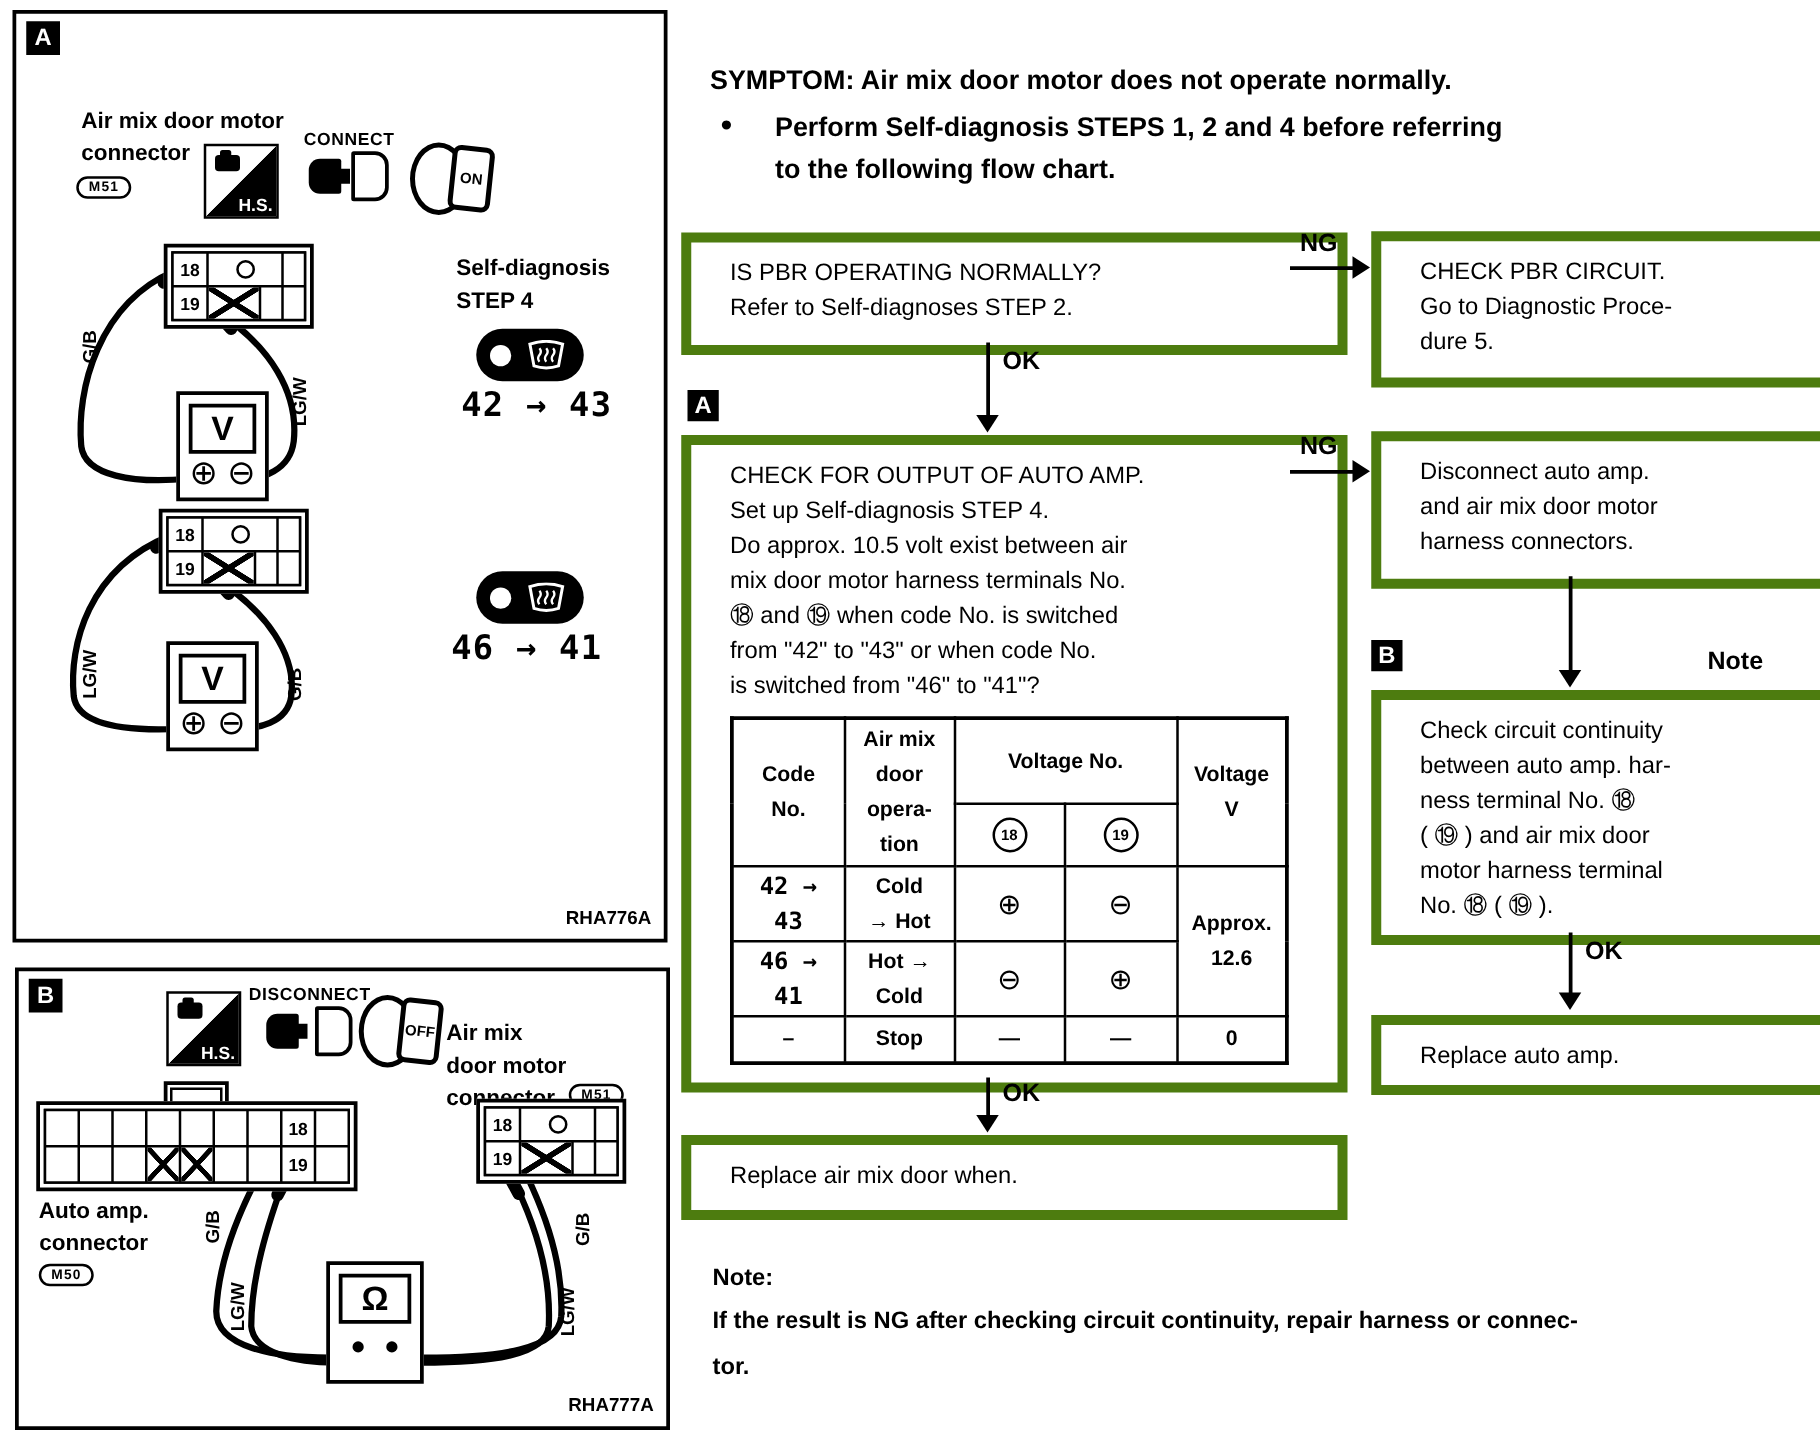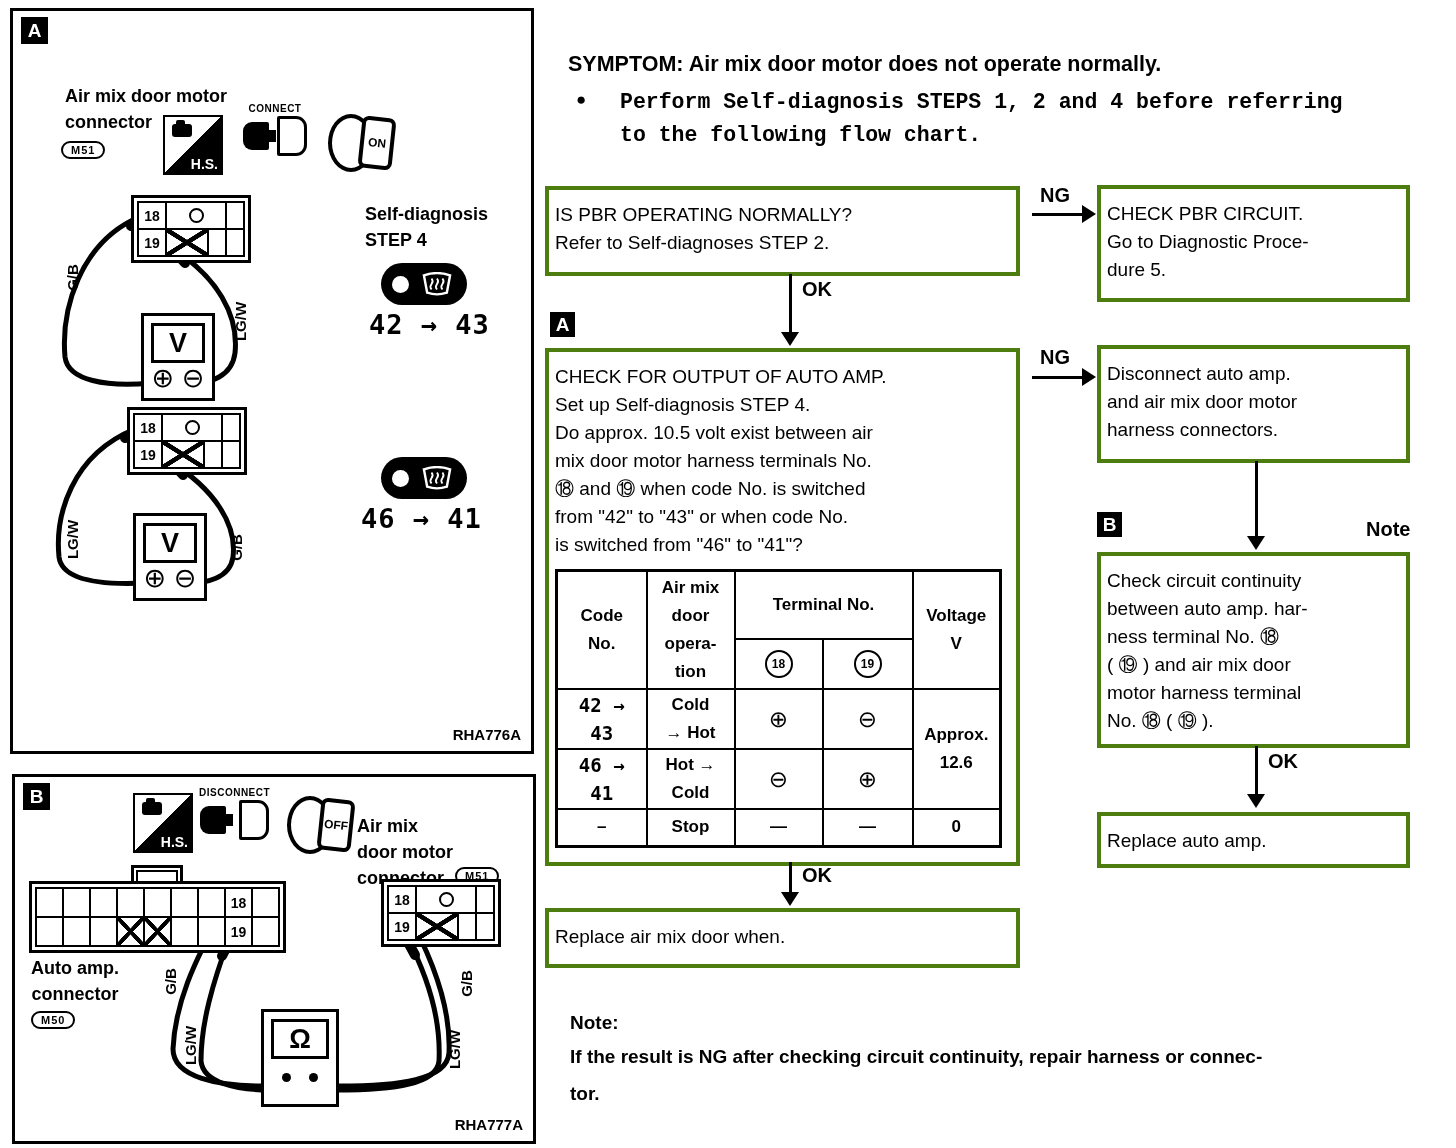--- a/index.html
+++ b/index.html
@@ -20,21 +20,21 @@
 
   
   .hsicon{position:absolute;width:56px;height:56px;border:2px solid #000;
           background:linear-gradient(to bottom right,#fff 49.6%,#000 50%);}
   .hsicon .hs{position:absolute;right:3px;bottom:1px;color:#fff;font-weight:bold;font-size:14px;padding-left:29px;}
   .hsicon .tool{position:absolute;left:7px;top:7px;width:20px;height:13px;background:#000;border-radius:3px;}
   .hsicon .tool::after{content:"";position:absolute;left:4px;top:-4px;width:9px;height:6px;background:#000;border-radius:2px;}
 
   
   .pluggroup{position:absolute;text-align:center;}
-  .pluggroup .plugcap{font-size:10px;font-weight:bold;letter-spacing:.5px;}
+  .pluggroup .plugcap{font-size:14px;font-weight:bold;letter-spacing:.5px;}
   .plugrow{display:flex;align-items:center;margin-top:2px;justify-content:center;}
   .plug-l{width:26px;height:28px;background:#000;border-radius:9px 2px 2px 9px;position:relative;}
   .plug-l::after{content:"";position:absolute;right:-7px;top:8px;width:9px;height:12px;background:#000;}
   .plug-r{width:24px;height:34px;border:3px solid #000;border-radius:2px 11px 11px 2px;background:#fff;}
   .gap0{margin-left:8px;} .gap1{margin-left:13px;}
 
   
   .keyicon{position:absolute;width:66px;height:60px;}
   .keyicon .ring{position:absolute;left:0;top:3px;width:38px;height:50px;border:4px solid #000;border-radius:50%;}
   .keyicon .head{position:absolute;right:0;top:6px;width:26px;height:44px;border:4px solid #000;border-radius:7px;
@@ -70,42 +70,42 @@
   .wlabel{position:absolute;font-weight:bold;font-size:15px;transform:rotate(-90deg);white-space:nowrap;}
 
   
   .diagbtn{position:absolute;width:86px;height:42px;background:#000;border-radius:21px;
            display:flex;align-items:center;}
   .diagbtn .dot{width:17px;height:17px;border-radius:50%;background:#fff;margin-left:11px;}
   .seg{font-family:"DejaVu Sans Mono",monospace;font-weight:bold;}
   .codetxt{position:absolute;font-size:27px;letter-spacing:1px;}
 
   
-  .fbox{position:absolute;border:4px solid #4d7c0f;background:#fff;font-size:19px;line-height:28px;
-        padding:11px 6px;}
+  .fbox{position:absolute;border:8px solid #4d7c0f;background:#fff;font-size:19px;line-height:28px;
+        padding:11px 31px;}
   .vline{position:absolute;width:3px;background:#000;}
   .hline{position:absolute;height:3px;background:#000;}
   .arrD{position:absolute;width:0;height:0;border-left:9px solid transparent;
         border-right:9px solid transparent;border-top:14px solid #000;}
   .arrR{position:absolute;width:0;height:0;border-top:9px solid transparent;
         border-bottom:9px solid transparent;border-left:14px solid #000;}
   .branch{position:absolute;font-size:20px;font-weight:bold;}
 
   
   table.dtable{border-collapse:collapse;border:3px solid #000;margin-top:10px;
                text-align:center;font-size:17px;font-weight:bold;}
   .dtable th,.dtable td{border:2px solid #000;padding:1px 2px;font-weight:bold;vertical-align:middle;}
   .dtable .segc{font-size:19px;}
   .dtable .pm{font-size:23px;font-weight:normal;}
   .circ{display:inline-flex;width:24px;height:24px;border:2px solid #000;border-radius:50%;
         align-items:center;justify-content:center;font-size:12px;font-weight:bold;}
 
   .title{position:absolute;font-size:31px;font-weight:bold;letter-spacing:.5px;}
   .sym{position:absolute;font-size:21.5px;font-weight:bold;}
-  .instr{position:absolute;font-size:21.5px;font-weight:bold;line-height:33px;font-family:Liberation Mono, monospace;}
+  .instr{position:absolute;font-size:21.5px;font-weight:bold;line-height:33px;}
   .foot{position:absolute;font-size:19px;font-weight:bold;line-height:37px;}
   svg.wires{position:absolute;left:0;top:0;pointer-events:none;}
 </style>
 </head>
 <body>
 
 <div class="page">
 
   <div class="figbox" style="left:10px;top:8px;width:518px;height:740px;">
     <div class="marker" style="left:8px;top:6px;">A</div>
@@ -336,21 +336,21 @@
           <col style="width:88px">
         </colgroup>
       <tbody>
           <tr style="height:68px;">
         <th rowspan="2" class="pre">Code
 No.</th>
         <th rowspan="2" class="pre">Air mix
 door
 opera-
 tion</th>
-        <th colspan="2">Terminal No.</th>
+        <th colspan="2">Voltage No.</th>
         <th rowspan="2" class="pre">Voltage
 V</th>
       </tr>
       <tr style="height:50px;">
         <th><span class="circ">18</span></th>
         <th><span class="circ">19</span></th>
       </tr>
       <tr style="height:57px;">
         <td class="pre segc seg">42 →
 43</td>

